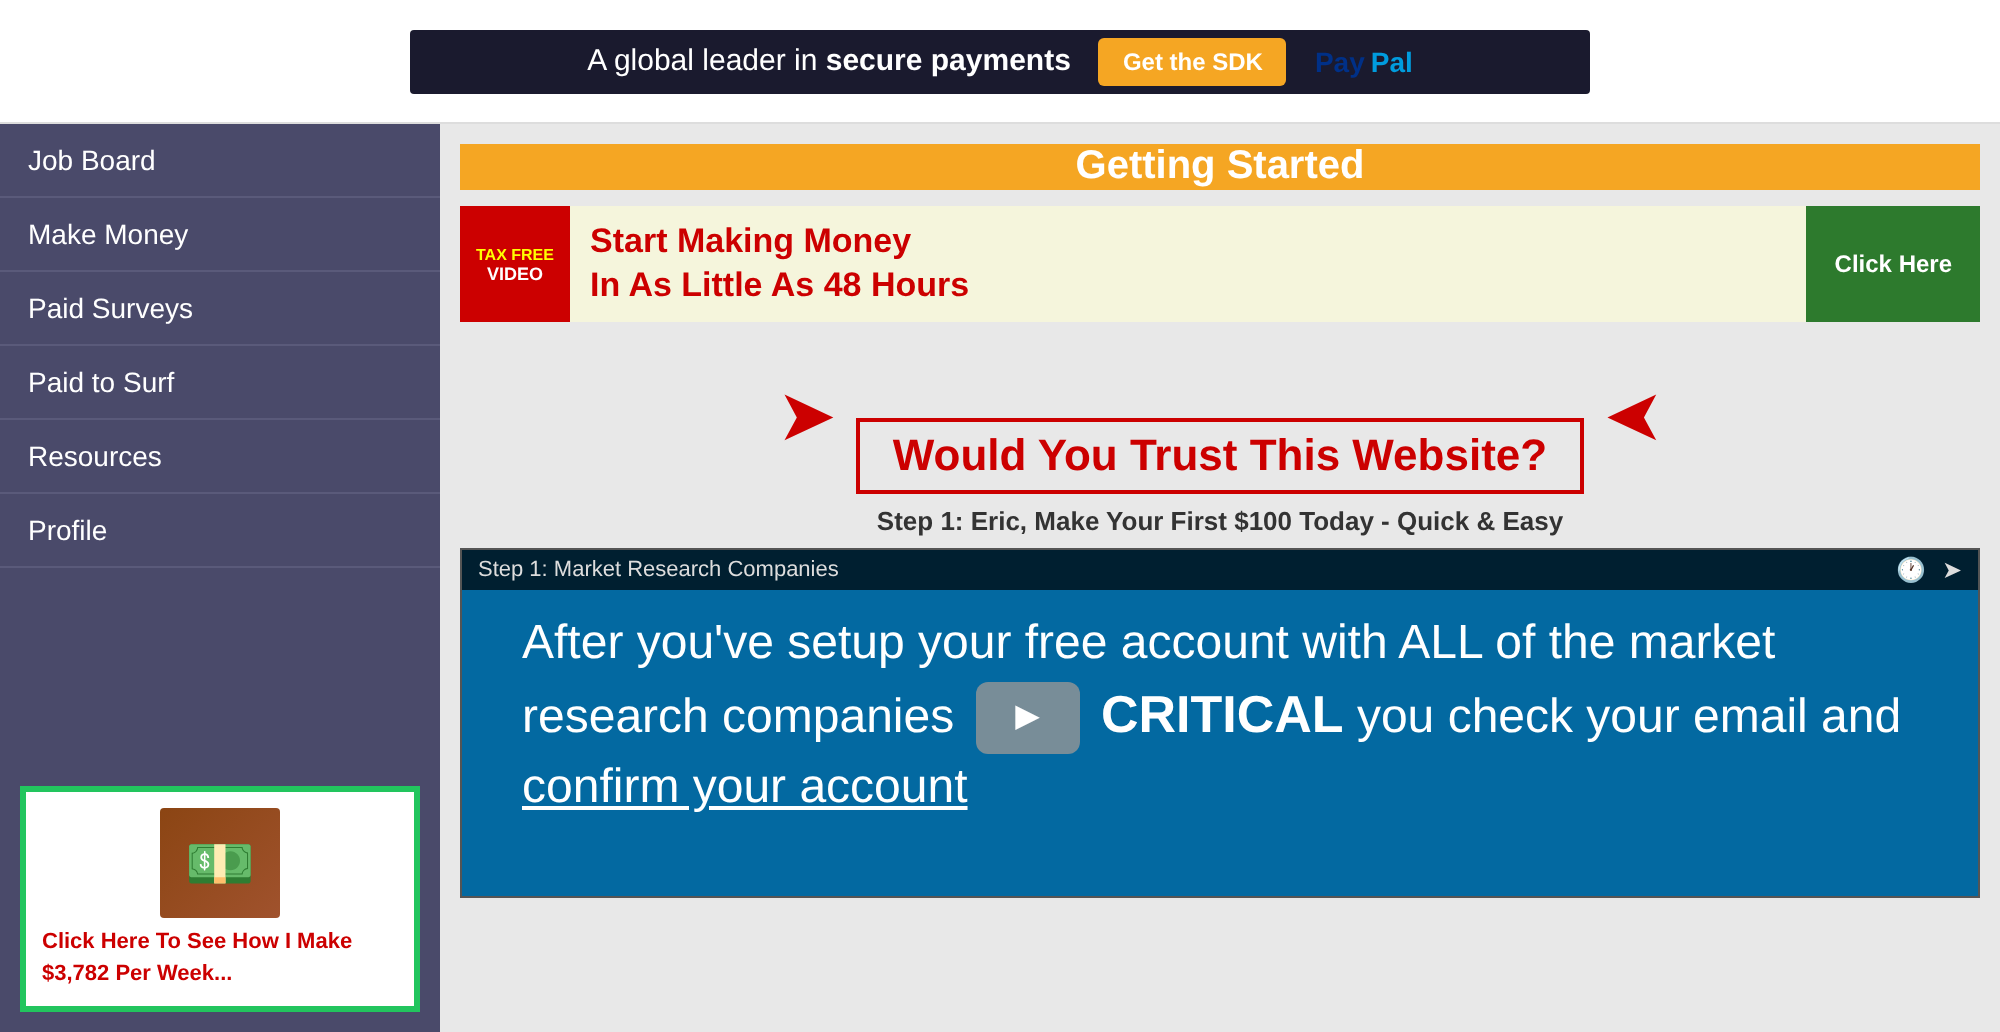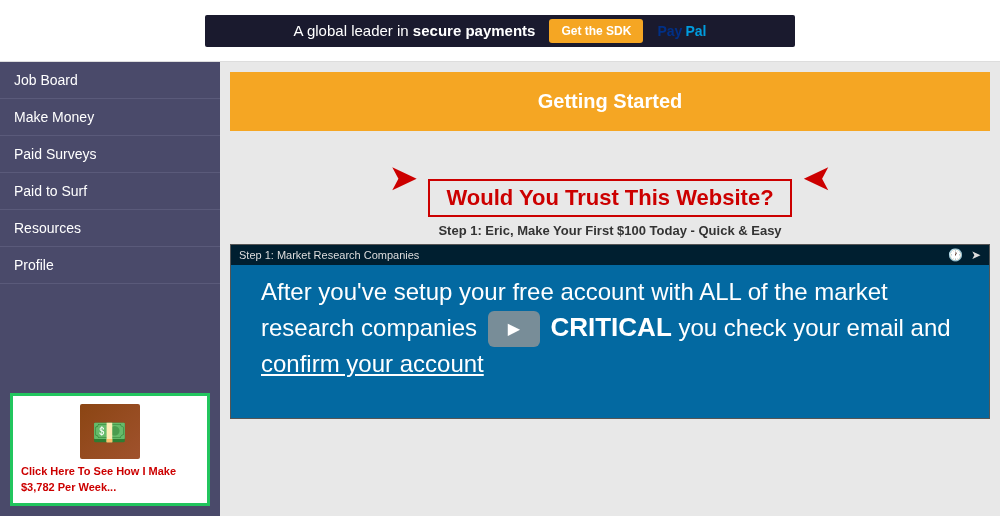--- a/index.html
+++ b/index.html
@@ -125,21 +125,21 @@
       padding: 0;
     }
 
     
     .getting-started-bar {
       background: #f5a623;
       color: #fff;
       text-align: center;
       font-size: 20px;
       font-weight: bold;
-      padding: 18px 20px;
+      padding: 0 20px;
       margin: 10px 10px 8px 10px;
     }
 
     
     .money-banner {
       margin: 0 10px 8px 10px;
       background: #000;
       display: flex;
       align-items: center;
       height: 58px;
@@ -320,20 +320,33 @@
     <div class="sidebar-ad">
       <div class="sidebar-ad-img"></div>
       <div class="sidebar-ad-text">Click Here To See How I Make $3,782 Per Week...</div>
     </div>
   </div>
 
   <div class="content">
 
     <div class="getting-started-bar">Getting Started</div>
 
+    <div class="money-banner">
+      <div class="money-banner-left">
+        <div class="video-label">TAX FREE</div>
+        <div>VIDEO</div>
+      </div>
+      <div class="money-banner-center">
+        <div class="money-banner-center-text">
+          <span>Start Making Money</span><br>
+          <span>In As Little As </span><span style="color:#cc0000;">48 Hours</span>
+        </div>
+      </div>
+      <a class="money-banner-right">Click Here</a>
+    </div>
 
     <div class="trust-section">
       <span class="arrow-left">➤</span>
       <div class="trust-title">Would You Trust This Website?</div>
       <span class="arrow-right" style="transform: scaleX(-1); display: inline-block;">➤</span>
     </div>
 
     <div class="step-text">Step 1: Eric, Make Your First $100 Today - Quick &amp; Easy</div>
 
     <div class="video-area">

